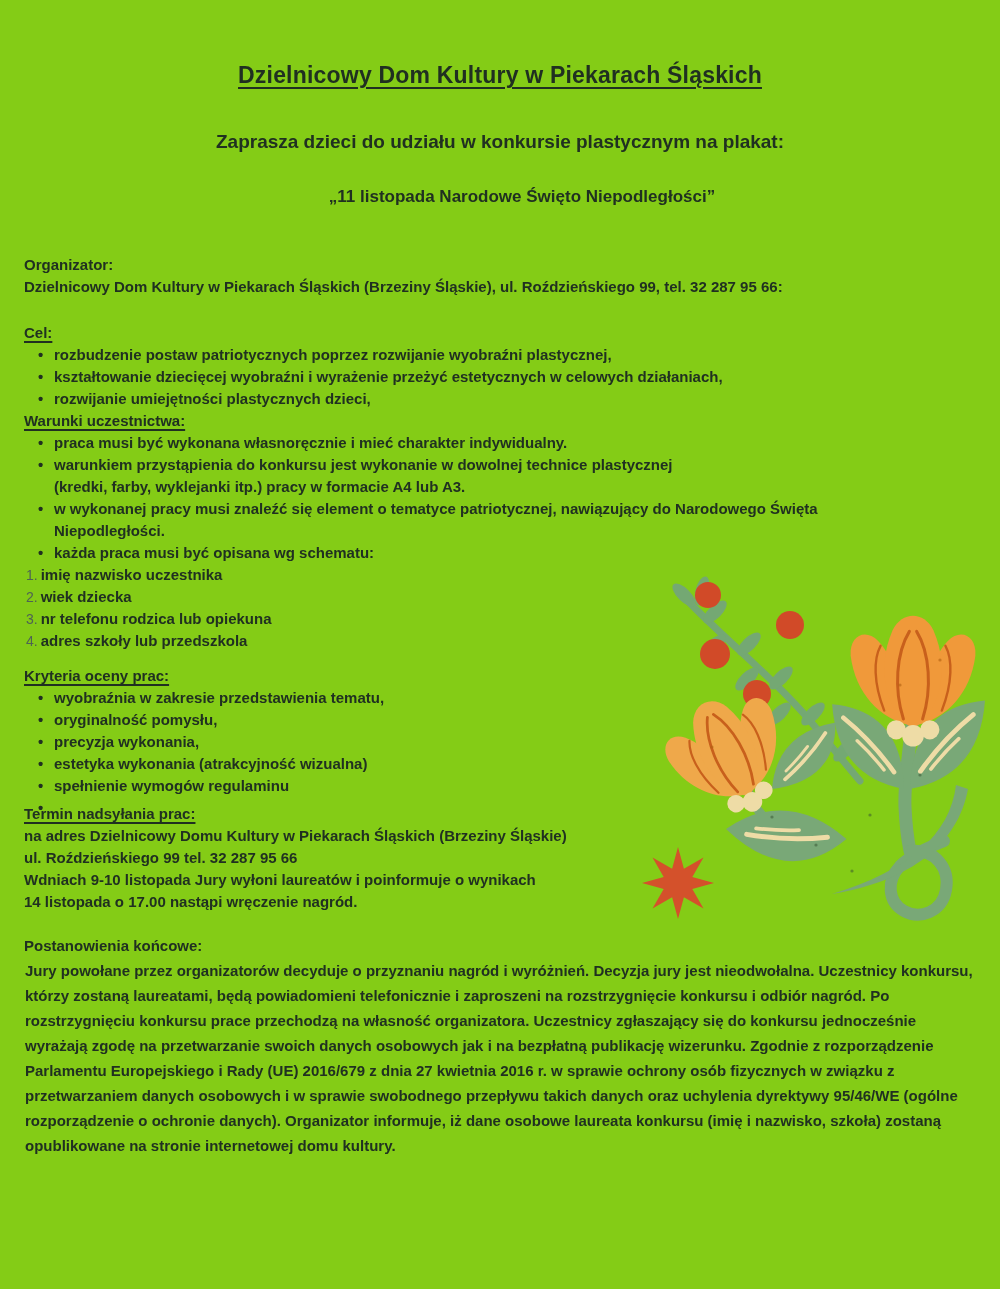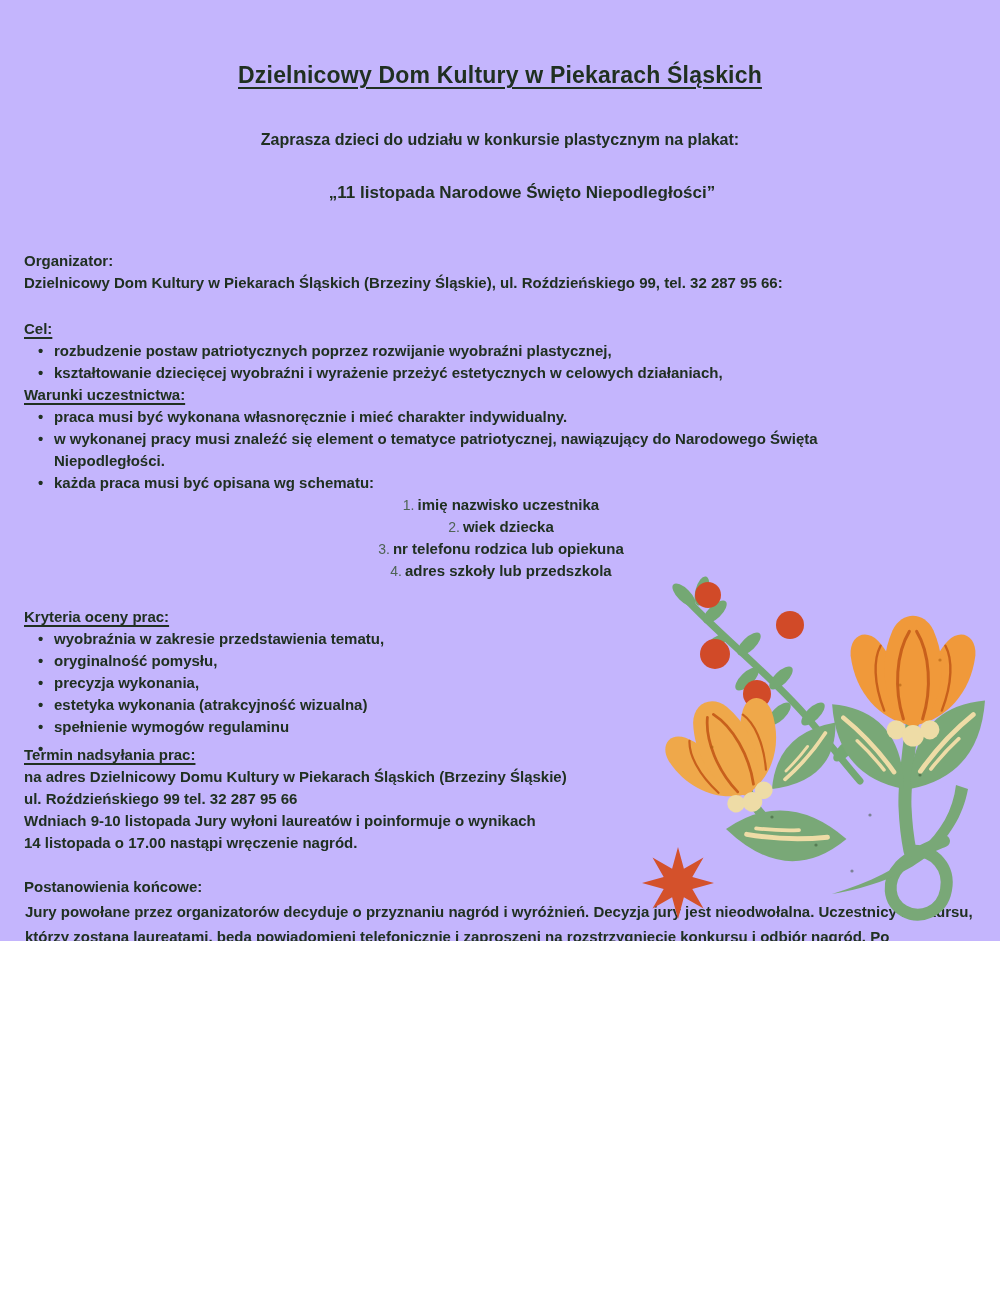--- a/index.html
+++ b/index.html
@@ -1,49 +1,49 @@
 <!DOCTYPE html>
 <html><head>
 <meta charset="utf-8">
 <style>
   html,body{margin:0;padding:0;}
   .page{
     position:relative;
-    width:1000px;height:941px;
-    background:#c4b5fd;
+    width:1000px;height:1289px;
+    background:#84cc16;
     color:#203021;
     font-family:"Liberation Sans",sans-serif;
     font-weight:bold;
     font-size:15px;
     overflow:hidden;
   }
   .center{text-align:center;}
   .page-title{
     margin:62px 0 0 0;
     font-size:23px;
     text-decoration:underline;
     text-decoration-thickness:2px;
     text-underline-offset:4px;
     letter-spacing:.2px;
   }
-  .invite-line{margin:42px 0 0 0;font-size:16px;}
+  .invite-line{margin:42px 0 0 0;font-size:19px;}
   .contest-title{margin:34px 0 0 0;font-size:17px;padding-left:44px;}
   .content{padding:0 24px;line-height:22px;}
   .h{margin:0;}
   .u{text-decoration:underline;text-decoration-thickness:2px;text-underline-offset:3px;}
   .mt-org{margin-top:47px;}
   .mt-goals{margin-top:24px;}
-  .mt-crit{margin-top:24px;}
+  .mt-crit{margin-top:13px;}
   .mt-dead{margin-top:6px;}
   .mt-fin{margin-top:22px;}
   ul.bullets{margin:0;padding:0 0 0 14px;list-style:none;max-width:950px;}
   ul.bullets li{position:relative;padding-left:16px;}
   ul.bullets li::before{content:"\2022";position:absolute;left:0;top:0;}
   ul.bullets li span{white-space:pre-line;}
-  ol.numbered{margin:0;padding:0 0 0 2px;list-style:none;counter-reset:n;text-align:center;}
+  ol.numbered{margin:0;padding:0 0 0 2px;list-style:none;counter-reset:n;}
   ol.numbered li{counter-increment:n;}
   ol.numbered li::before{
     content:counter(n) ".";
     font-weight:400;color:#4e6354;font-size:14px;margin-right:3px;
   }
   .deadline-lines div{margin:0;}
   .fin-par{margin:1px;line-height:25px;}
   .illustration{position:absolute;left:620px;top:575px;width:380px;height:355px;}
 </style>
 </head>
@@ -57,25 +57,28 @@
 
   <div class="content">
 
     <p class="h mt-org">Organizator:</p>
     <p class="h">Dzielnicowy Dom Kultury w Piekarach Śląskich (Brzeziny Śląskie), ul. Roździeńskiego 99, tel. 32 287 95 66:</p>
 
     <p class="h u mt-goals">Cel:</p>
     <ul class="bullets">
       <li><span>rozbudzenie postaw patriotycznych poprzez rozwijanie wyobraźni plastycznej,</span></li>
       <li><span>kształtowanie dziecięcej wyobraźni i wyrażenie przeżyć estetycznych w celowych działaniach,</span></li>
+      <li><span>rozwijanie umiejętności plastycznych dzieci,</span></li>
     </ul>
 
     <p class="h u">Warunki uczestnictwa:</p>
     <ul class="bullets">
       <li><span>praca musi być wykonana własnoręcznie i mieć charakter indywidualny.</span></li>
+      <li><span>warunkiem przystąpienia do konkursu jest wykonanie w dowolnej technice plastycznej
+(kredki, farby, wyklejanki itp.) pracy w formacie A4 lub A3.</span></li>
       <li><span>w wykonanej pracy musi znaleźć się element o tematyce patriotycznej, nawiązujący do Narodowego Święta
 Niepodległości.</span></li>
       <li><span>każda praca musi być opisana wg schematu:</span></li>
     </ul>
     <ol class="numbered">
       <li><span>imię nazwisko uczestnika</span></li>
       <li><span>wiek dziecka</span></li>
       <li><span>nr telefonu rodzica lub opiekuna</span></li>
       <li><span>adres szkoły lub przedszkola</span></li>
     </ol>

